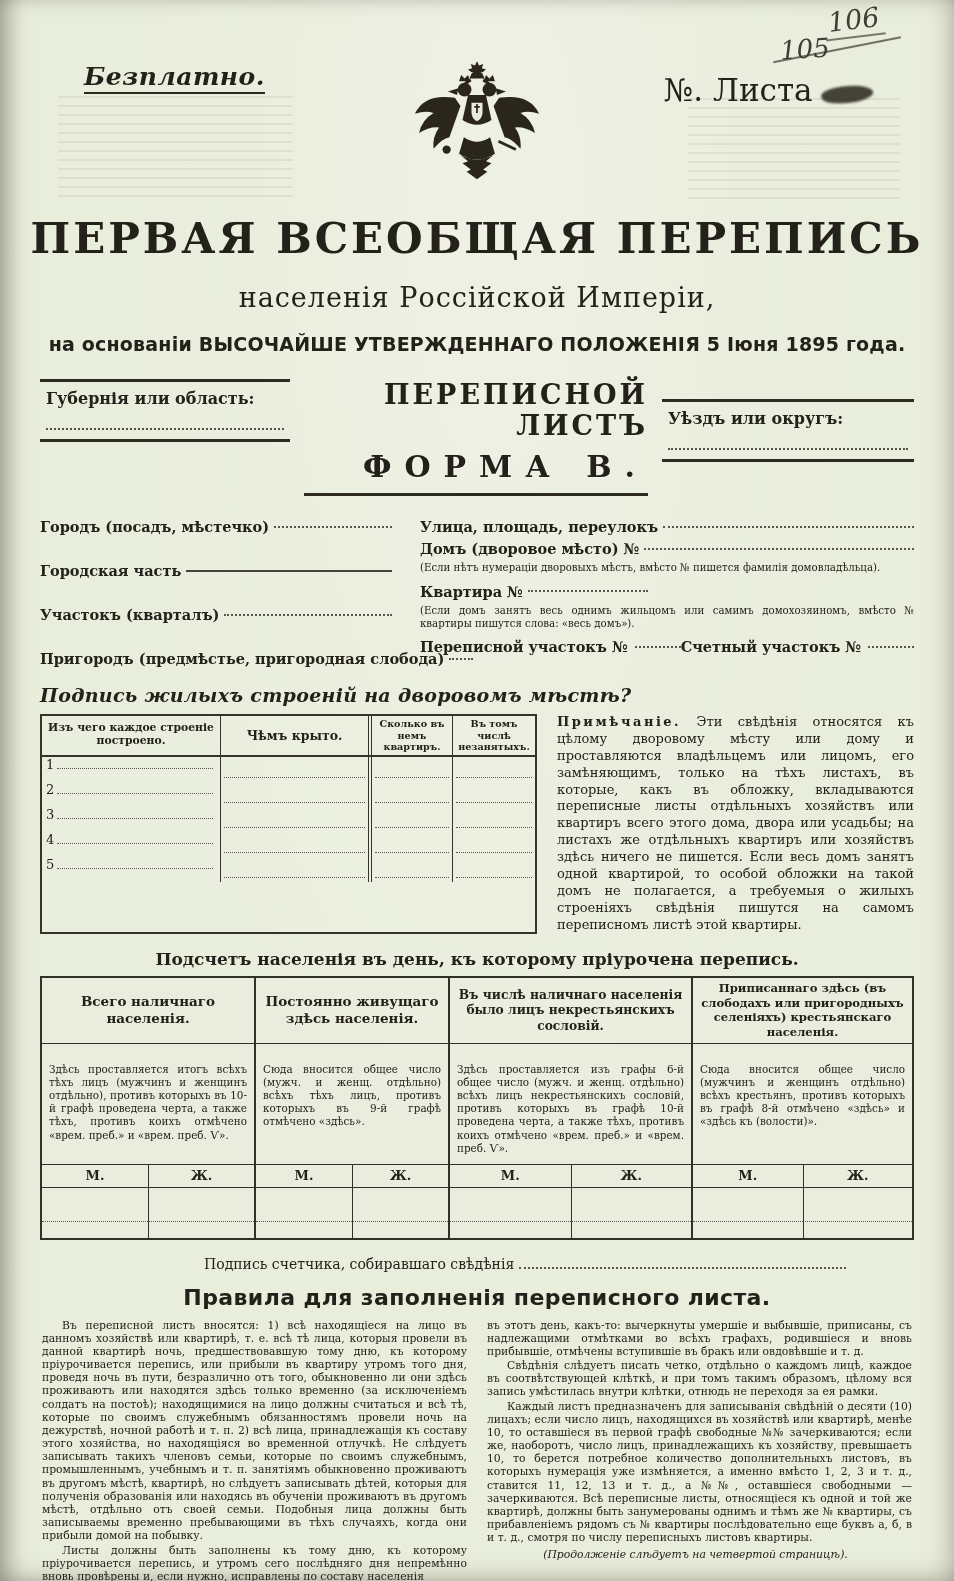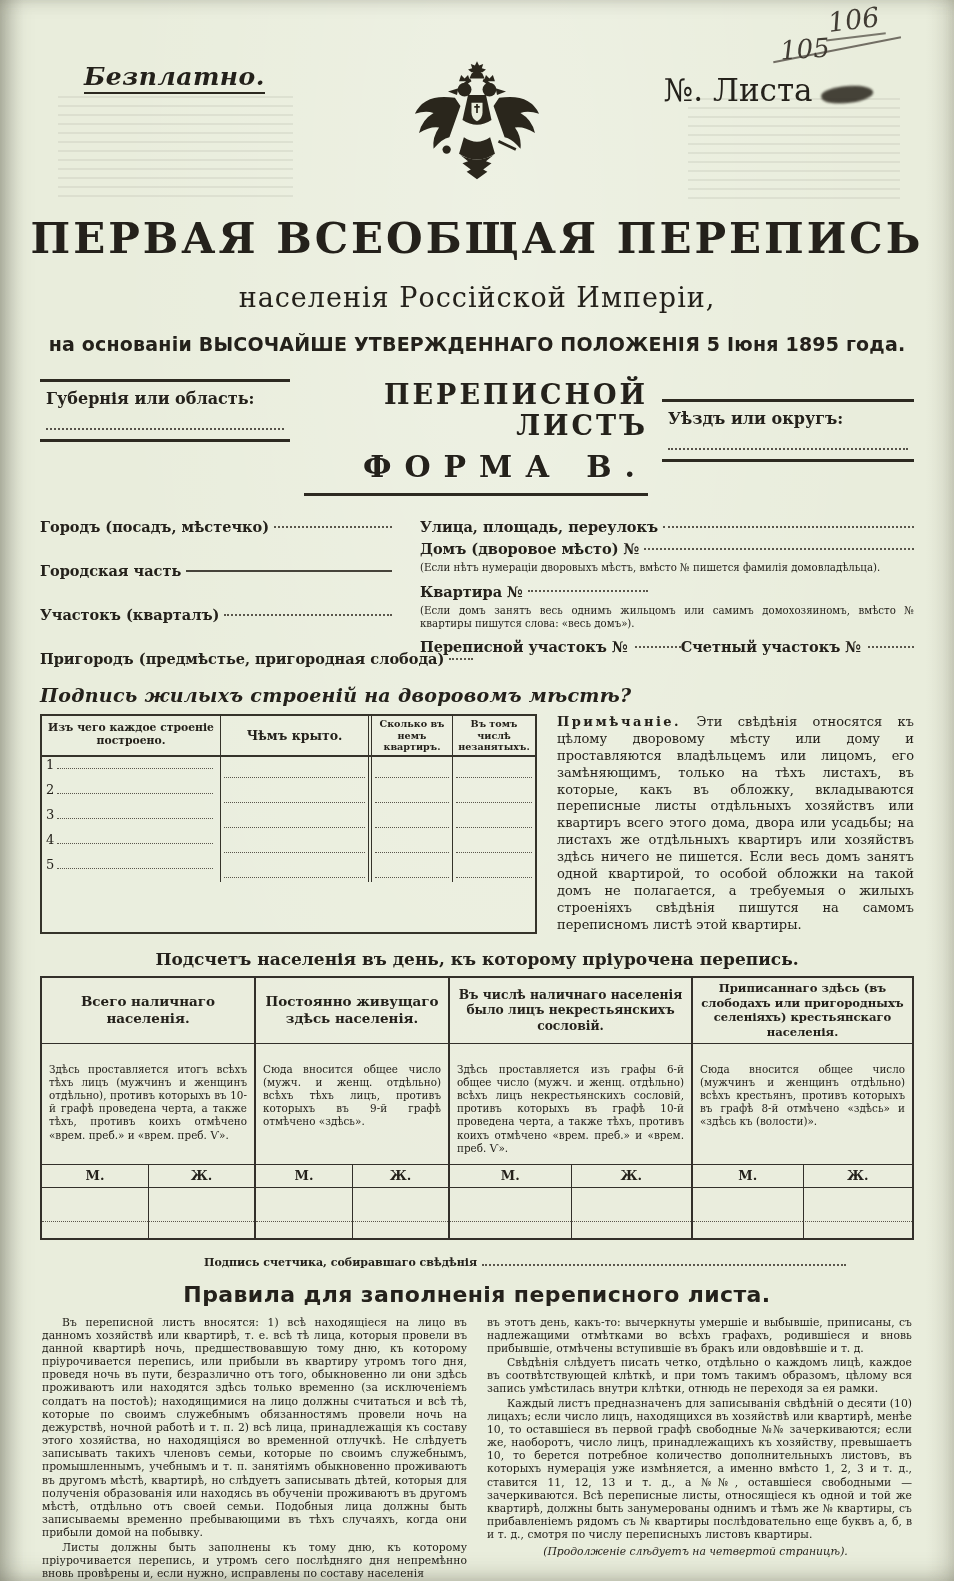--- a/index.html
+++ b/index.html
@@ -401,21 +401,21 @@
         </div>
       <div class="halves peb">
           <div class="half"></div>
           <div class="half"></div>
         </div>
     </div>
 
   </div>
 
   <div class="sig">
-    <span class="lab" style="font-weight:bold;font-size:11px">Подпись счетчика, собиравшаго свѣдѣнія</span>
+    <span class="lab" style="font-weight:normal;font-size:14px">Подпись счетчика, собиравшаго свѣдѣнія</span>
     <span class="fill-dot"></span>
   </div>
 
   <div class="rtitle">Правила для заполненія переписного листа.</div>
 
   <div class="rcols">
     <div class="rcol">
       <p>Въ переписной листъ вносятся: 1) всѣ находящіеся на лицо въ данномъ хозяйствѣ или квартирѣ, т. е. всѣ тѣ лица, которыя провели въ данной квартирѣ ночь, предшествовавшую тому дню, къ которому пріурочивается перепись, или прибыли въ квартиру утромъ того дня, проведя ночь въ пути, безразлично отъ того, обыкновенно ли они здѣсь проживаютъ или находятся здѣсь только временно (за исключеніемъ солдатъ на постоѣ); находящимися на лицо должны считаться и всѣ тѣ, которые по своимъ служебнымъ обязанностямъ провели ночь на дежурствѣ, ночной работѣ и т. п. 2) всѣ лица, принадлежащія къ составу этого хозяйства, но находящіяся во временной отлучкѣ. Не слѣдуетъ записывать такихъ членовъ семьи, которые по своимъ служебнымъ, промышленнымъ, учебнымъ и т. п. занятіямъ обыкновенно проживаютъ въ другомъ мѣстѣ, квартирѣ, но слѣдуетъ записывать дѣтей, которыя для полученія образованія или находясь въ обученіи проживаютъ въ другомъ мѣстѣ, отдѣльно отъ своей семьи. Подобныя лица должны быть записываемы временно пребывающими въ тѣхъ случаяхъ, когда они прибыли домой на побывку.</p>
       <p>Листы должны быть заполнены къ тому дню, къ которому пріурочивается перепись, и утромъ сего послѣдняго дня непремѣнно вновь провѣрены и, если нужно, исправлены по составу населенія</p>
     </div>

